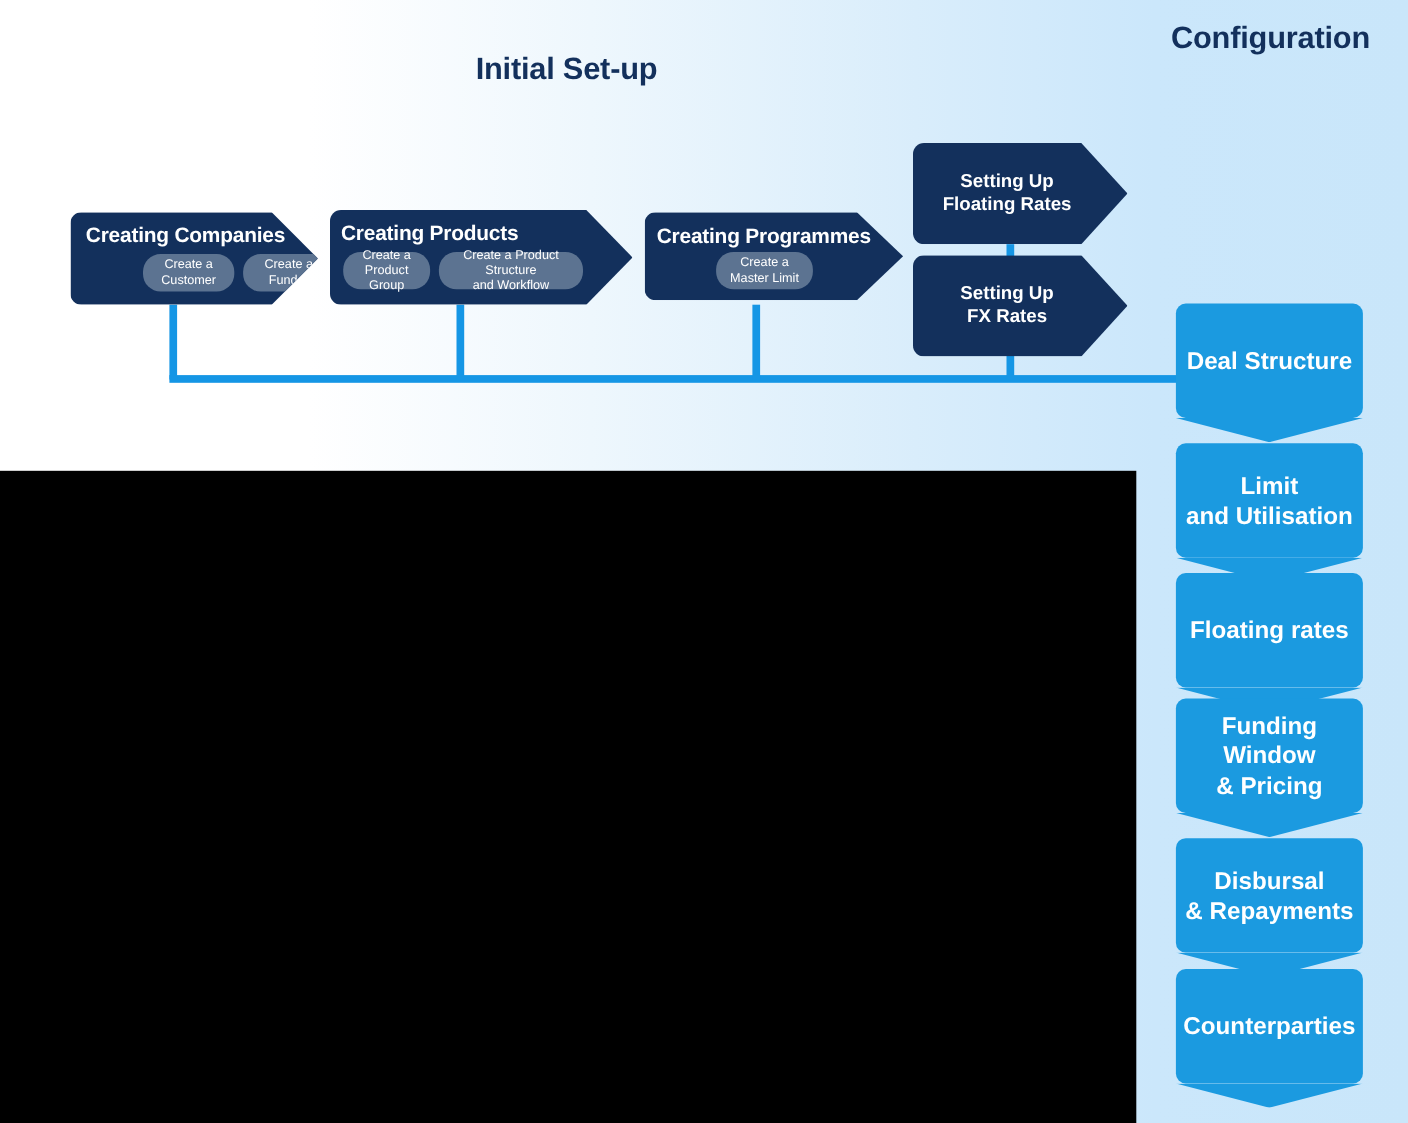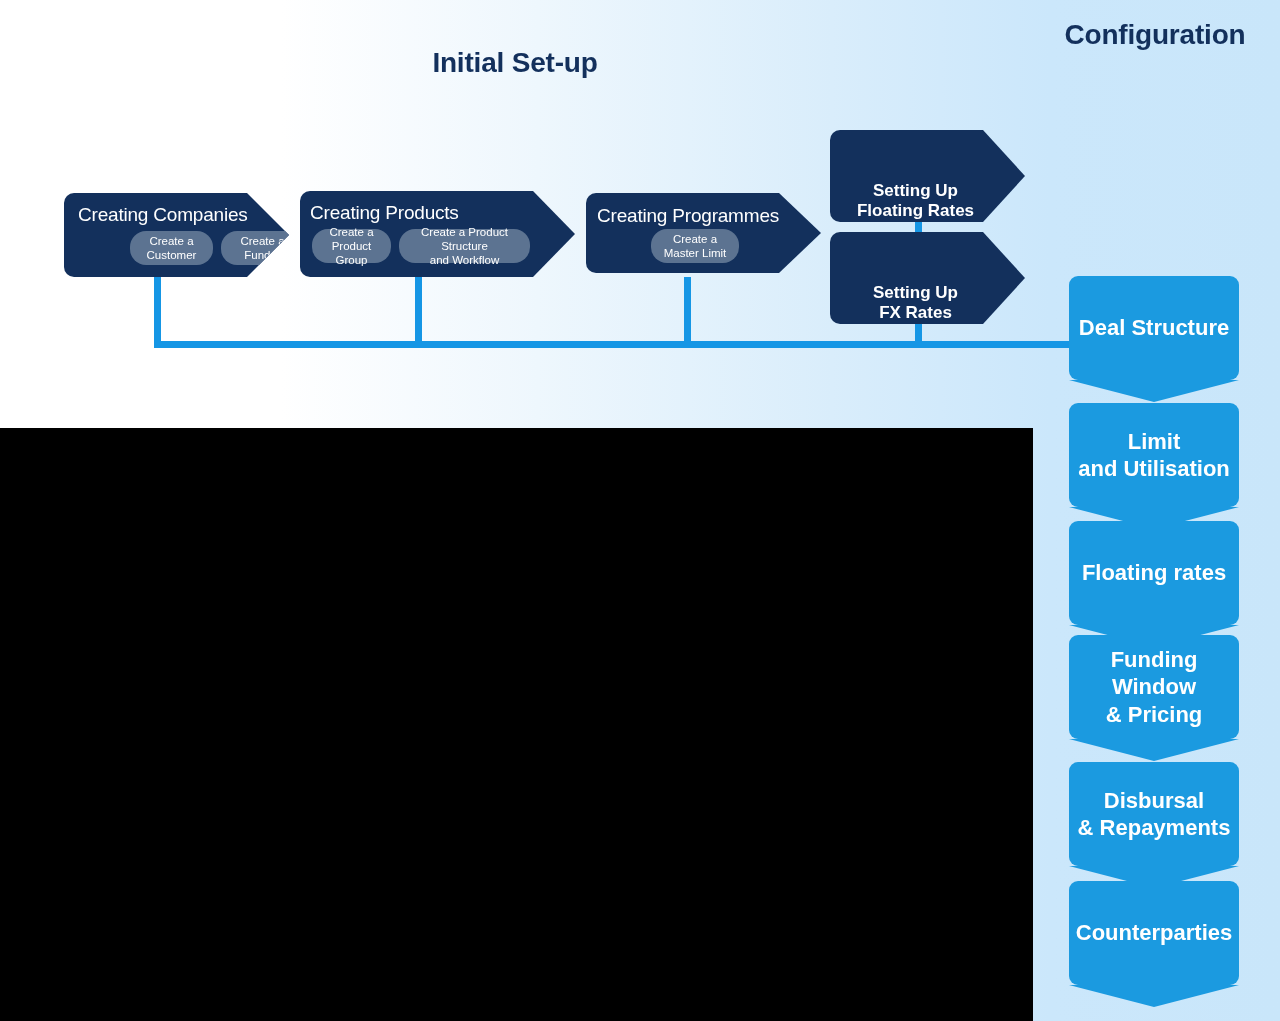--- a/index.html
+++ b/index.html
@@ -60,25 +60,24 @@
     border-radius: 10px;
   }
   .stage.arrow {
     clip-path: polygon(
       0% 0%,
       calc(100% - 42px) 0%,
       100% 50%,
       calc(100% - 42px) 100%,
       0% 100%);
     border-radius: 10px 0 0 10px;
-    align-items: flex-end;
   }
   .stage-title {
     font-size: 19px;
-    font-weight: normal;
+    font-weight: bold;
     white-space: nowrap;
     letter-spacing: -0.2px;
   }
   .pill-row {
     display: flex;
     align-items: center;
   }
   .pill {
     background: #5c7391;
     color: #ffffff;

